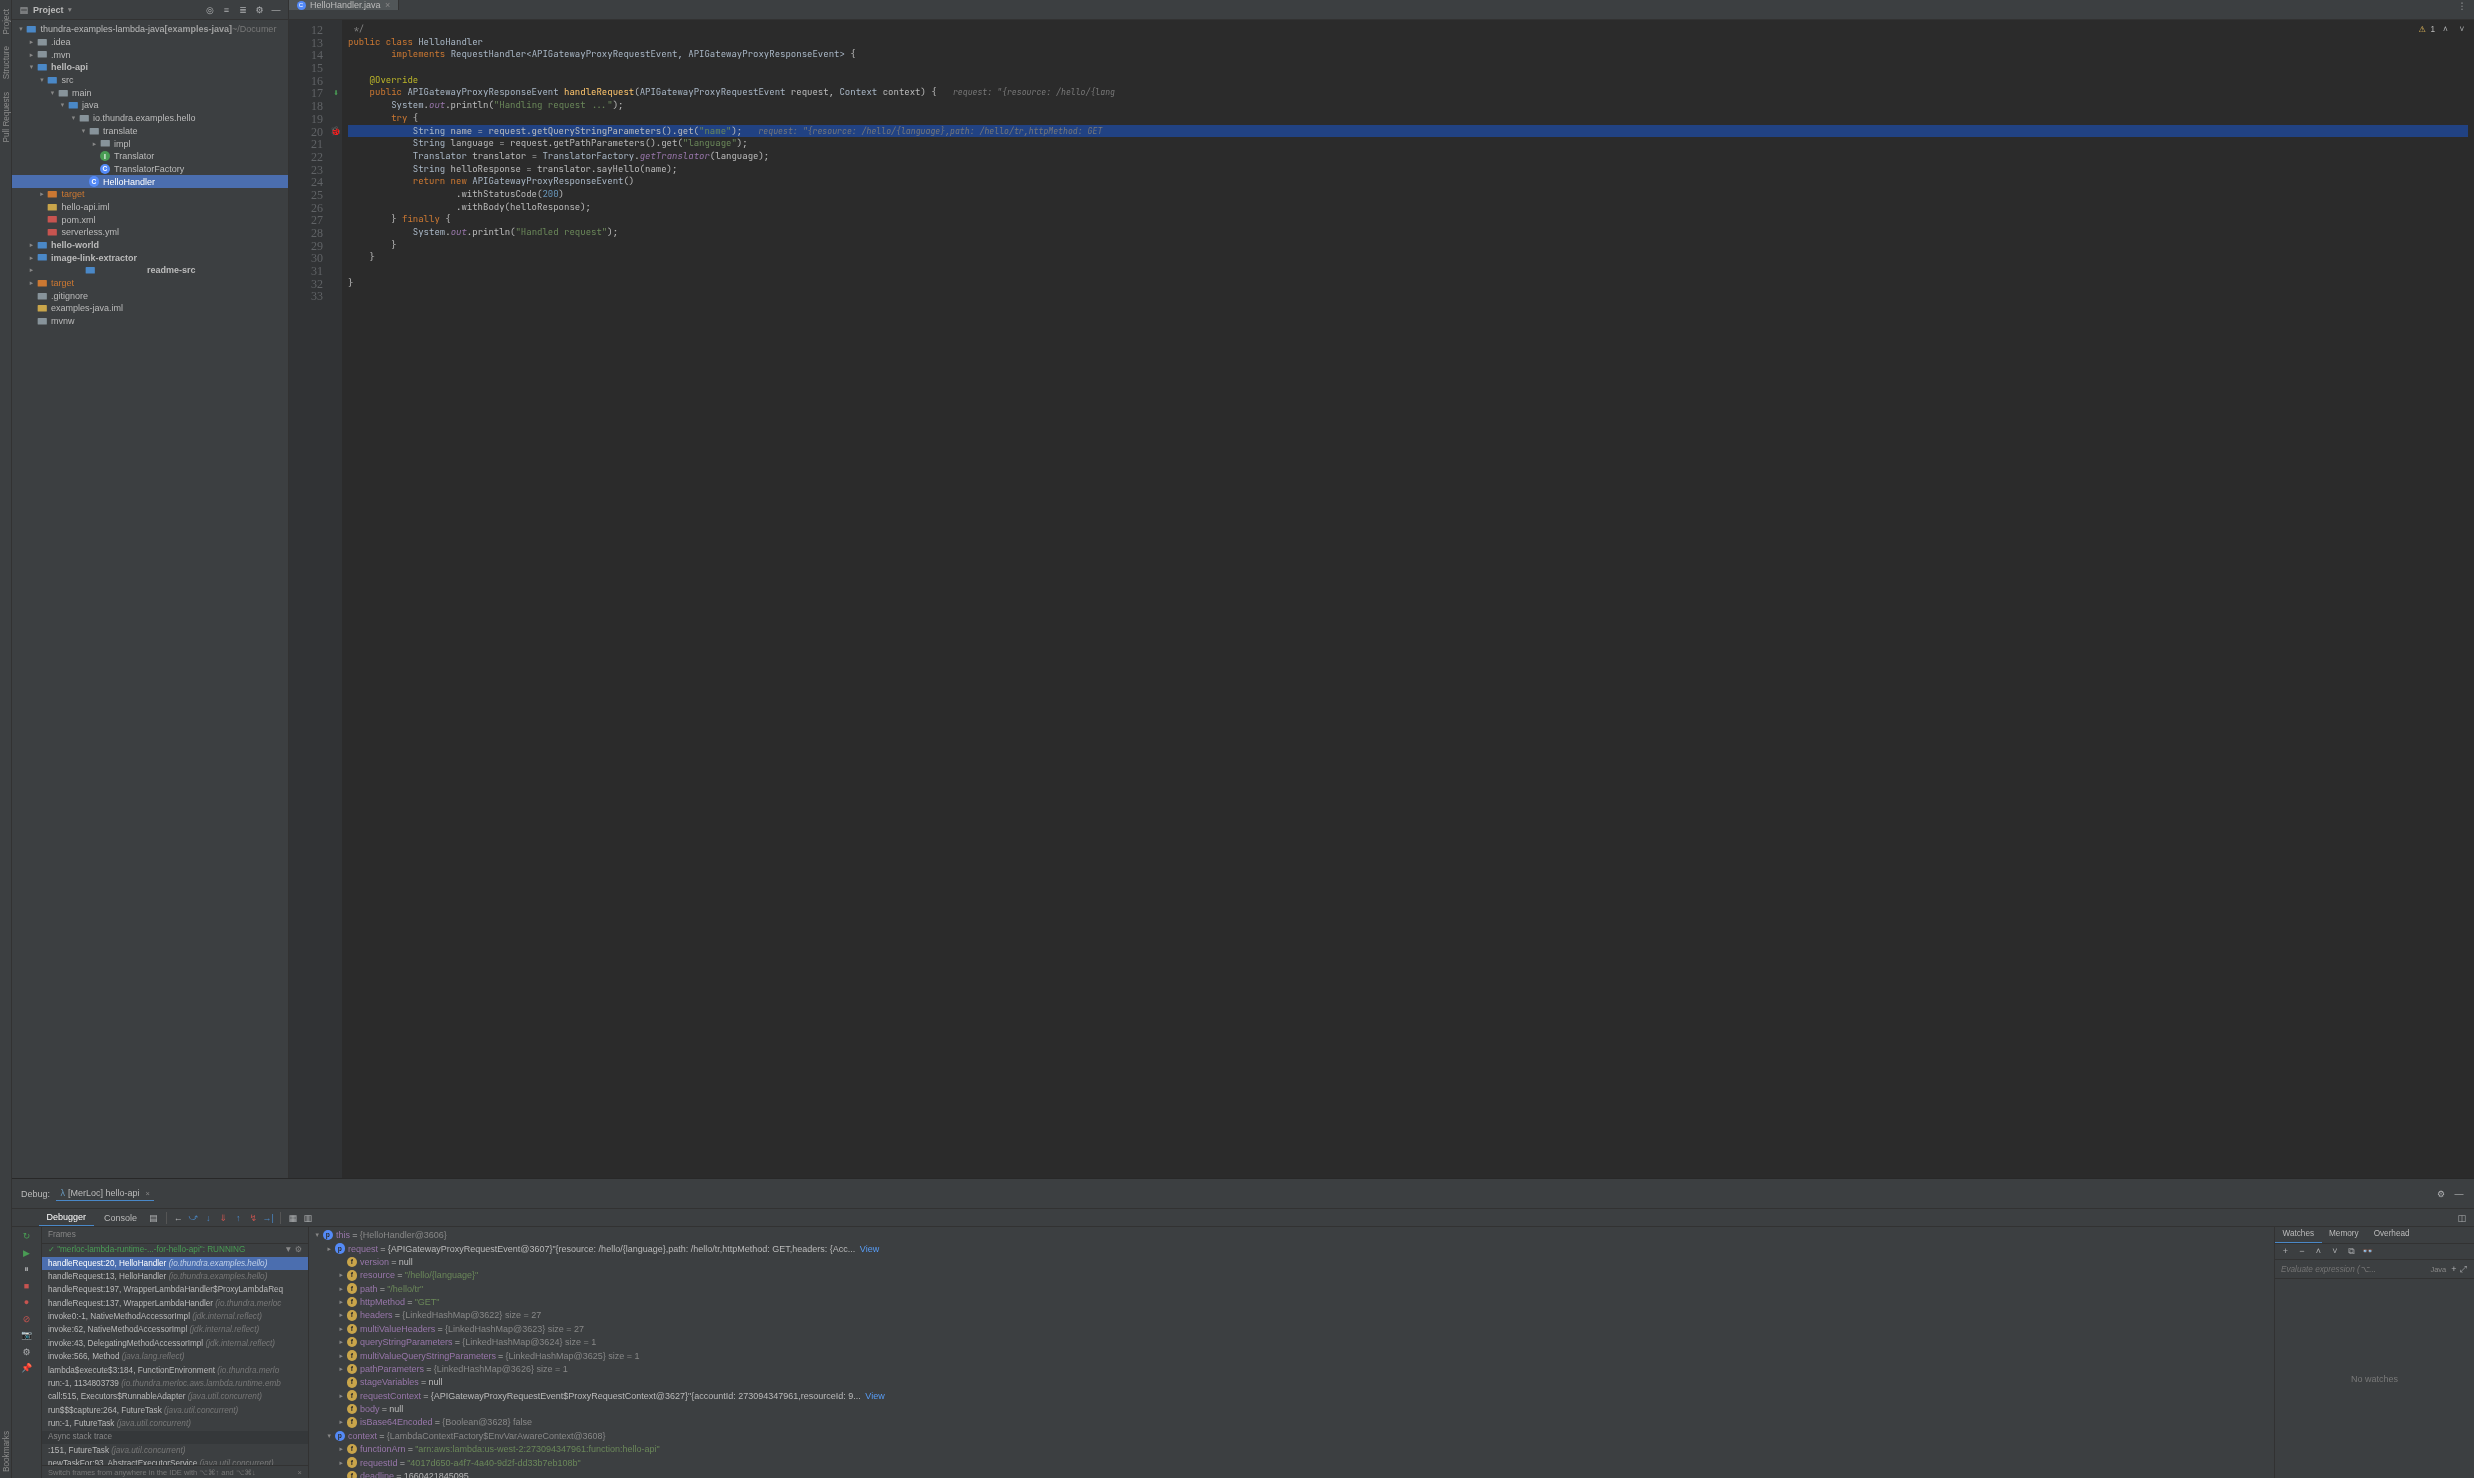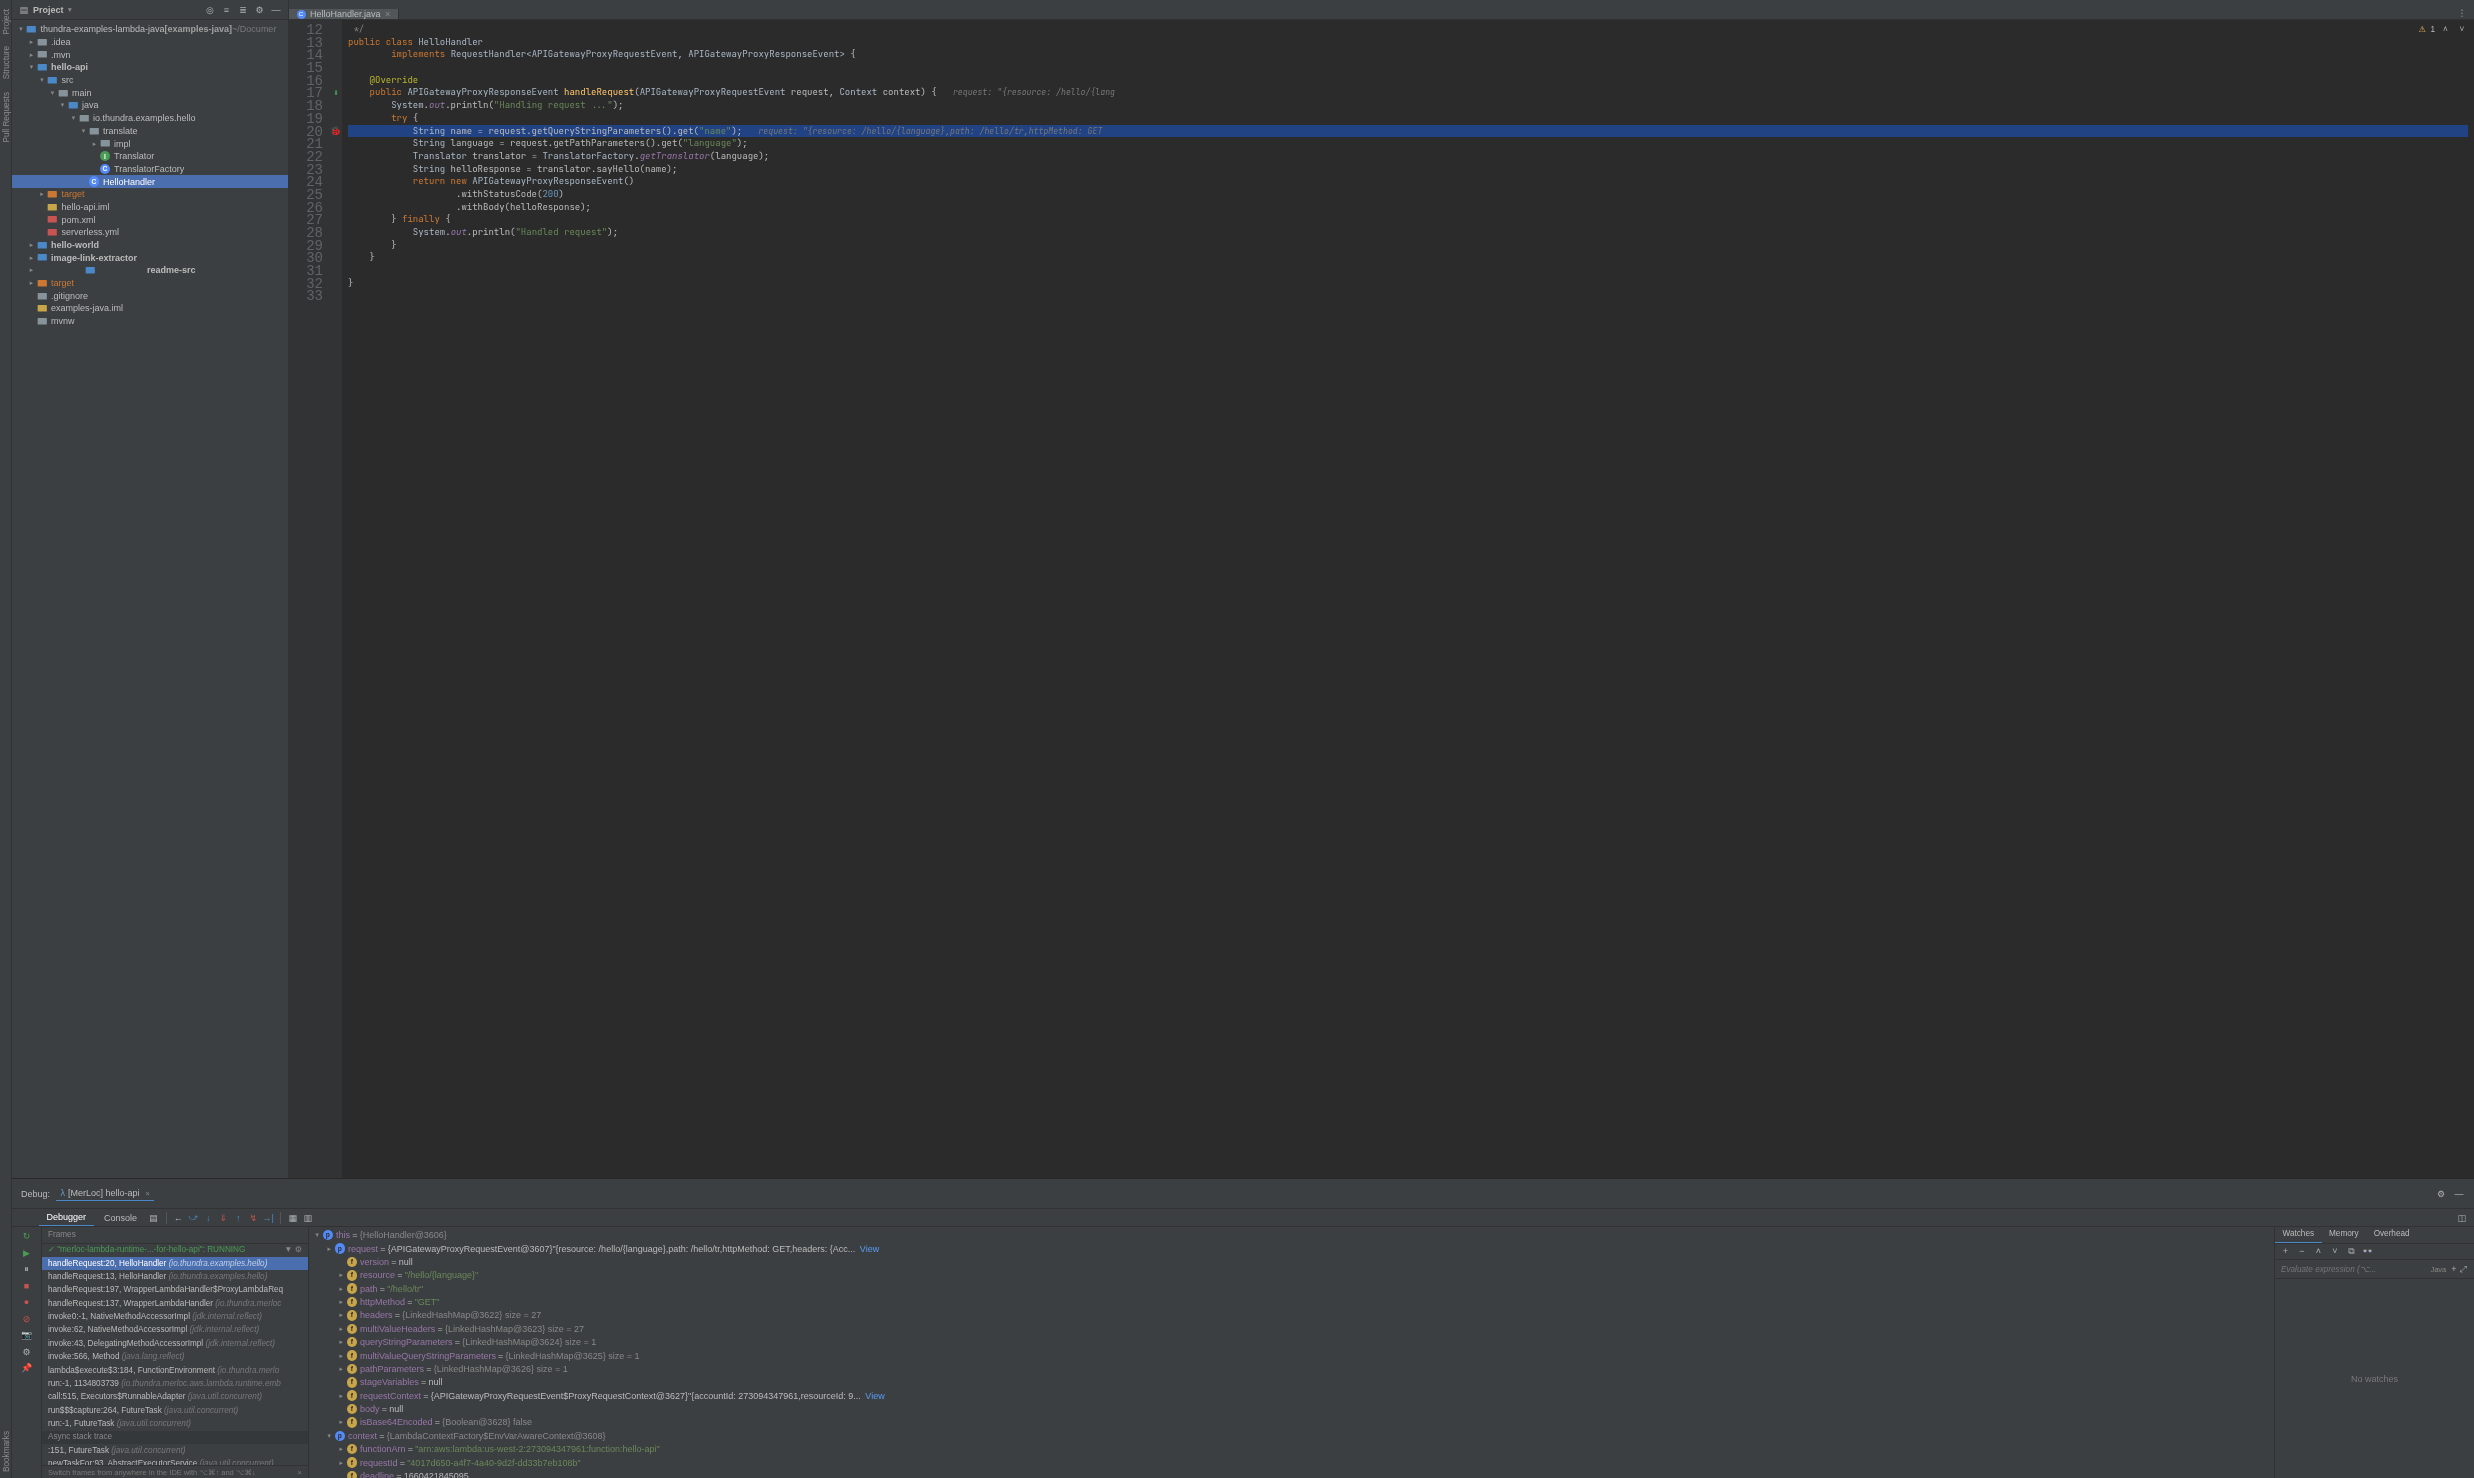--- a/index.html
+++ b/index.html
@@ -17,26 +17,26 @@
 .tree { flex: 1; overflow: auto; padding: 3px 0; }
 .tree-row { display: flex; align-items: center; height: 12.7px; padding-right: 3px; cursor: pointer; white-space: nowrap; }
 .tree-row.selected { background: #4b6eaf; color: #fff; }
 .tree-arrow { width: 9px; font-size: 6.7px; color: #888; text-align: center; }
 .tree-icon { width: 12px; height: 12px; margin-right: 3px; display: inline-flex; align-items: center; justify-content: center; }
 .tree-label { font-size: 9px; }
 .tree-label.bold { font-weight: bold; }
 .tree-label.dim { color: #787878; }
 .tree-label.orange { color: #cc7832; }
 .editor-area { flex: 1; display: flex; flex-direction: column; background: #2b2b2b; min-width: 0; }
-.editor-tabs { height: 20px; background: #3c3f41; display: flex; align-items: flex-end; border-bottom: 0.7px solid #323232; }
+.editor-tabs { height: 20px; background: #3c3f41; display: flex; align-items: flex-start; border-bottom: 0.7px solid #323232; }
 .editor-tab { display: flex; align-items: center; padding: 0 7.5px; background: #4e5254; border-right: 0.7px solid #323232; font-size: 9px; gap: 4.5px; }
 .editor-tab.active { background: #515658; }
 .editor-tab-close { font-size: 9px; color: #888; cursor: pointer; }
 .editor-content { flex: 1; display: flex; position: relative; overflow: hidden; }
-.gutter { width: 41px; background: #313335; text-align: right; padding: 4px 6px 3px 3px; font-family: Liberation Mono, monospace; font-size: 14px; color: #606366; line-height: 12.7px; border-right: 0.7px solid #313335; }
+.gutter { width: 41px; background: #313335; text-align: right; padding: 4px 6px 3px 3px; font-family: Liberation Serif, serif; font-size: 12px; color: #606366; line-height: 12.7px; border-right: 0.7px solid #313335; }
 .gutter-icons { width: 12px; background: #313335; padding-top: 3px; }
 .gutter-icon-row { height: 12.7px; display: flex; align-items: center; justify-content: center; }
 .code { flex: 1; padding: 3px 6px; font-family: 'JetBrains Mono', 'Consolas', monospace; font-size: 9px; line-height: 12.7px; white-space: pre; overflow: hidden; }
 .code-line { height: 12.7px; }
 .code-line.highlighted { background: #214283; }
 .kw { color: #cc7832; }
 .str { color: #6a8759; }
 .num { color: #6897bb; }
 .cls { color: #a9b7c6; }
 .ann { color: #bbb529; }

